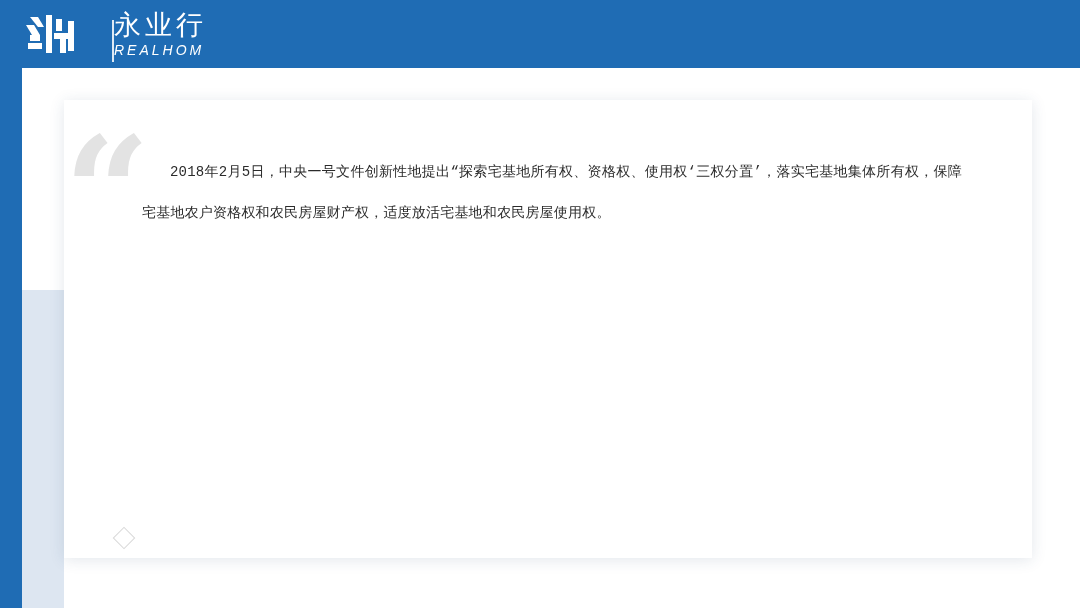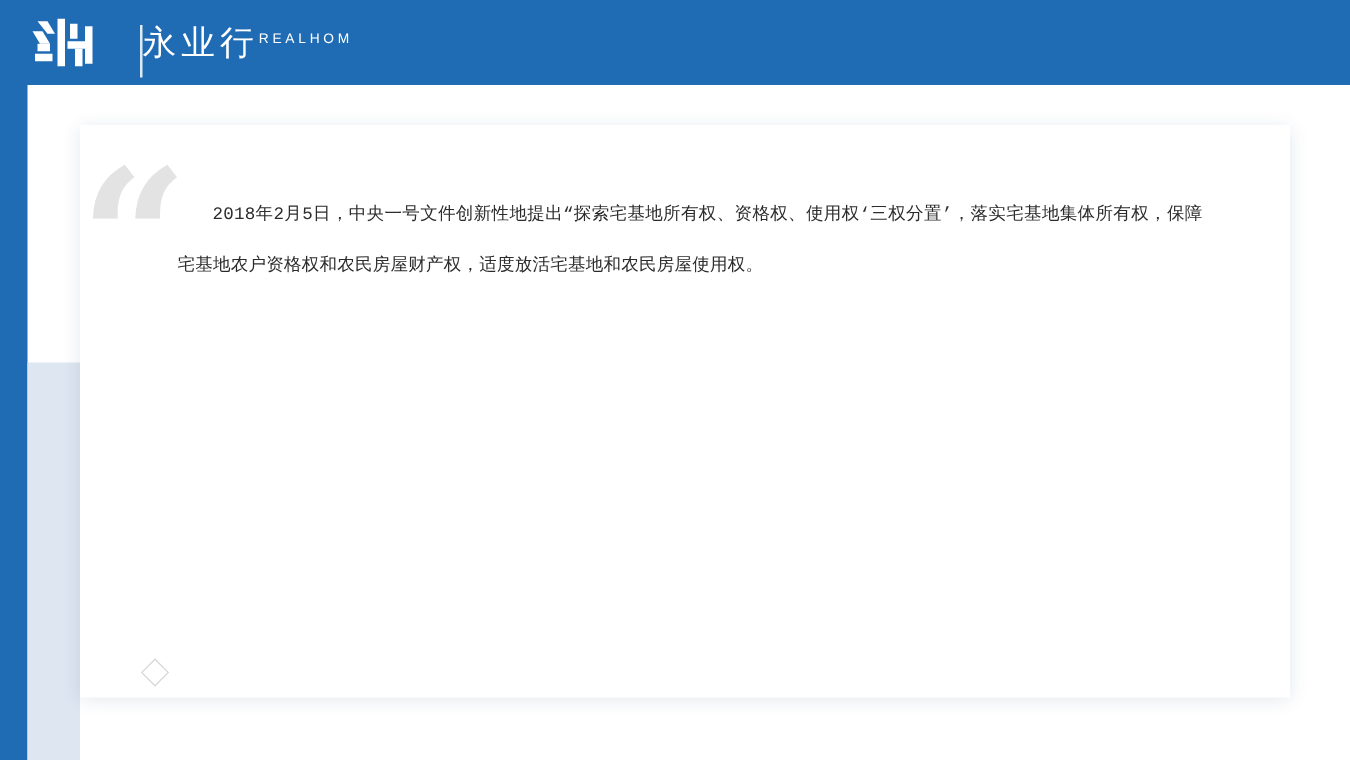--- a/index.html
+++ b/index.html
@@ -55,30 +55,31 @@
   .logo-text-zh {
     color: #ffffff;
     font-size: 27px;
     letter-spacing: 4px;
     font-family: "DejaVu Sans", "Liberation Sans", sans-serif;
     line-height: 1;
     white-space: nowrap;
   }
   .logo-text-en {
     color: #ffffff;
-    font-size: 11px;
+    font-size: 14px;
     letter-spacing: 3px;
     line-height: 1;
     margin-top: 5px;
     white-space: nowrap;
+    font-style: italic;
   }
   .logo-texts {
     margin-left: 26px;
     display: flex;
-    flex-direction: row;
+    flex-direction: column;
     justify-content: center;
   }
 
   
   .left-accent {
     position: absolute;
     left: 0;
     top: 68px;
     width: 22px;
     height: 540px;

